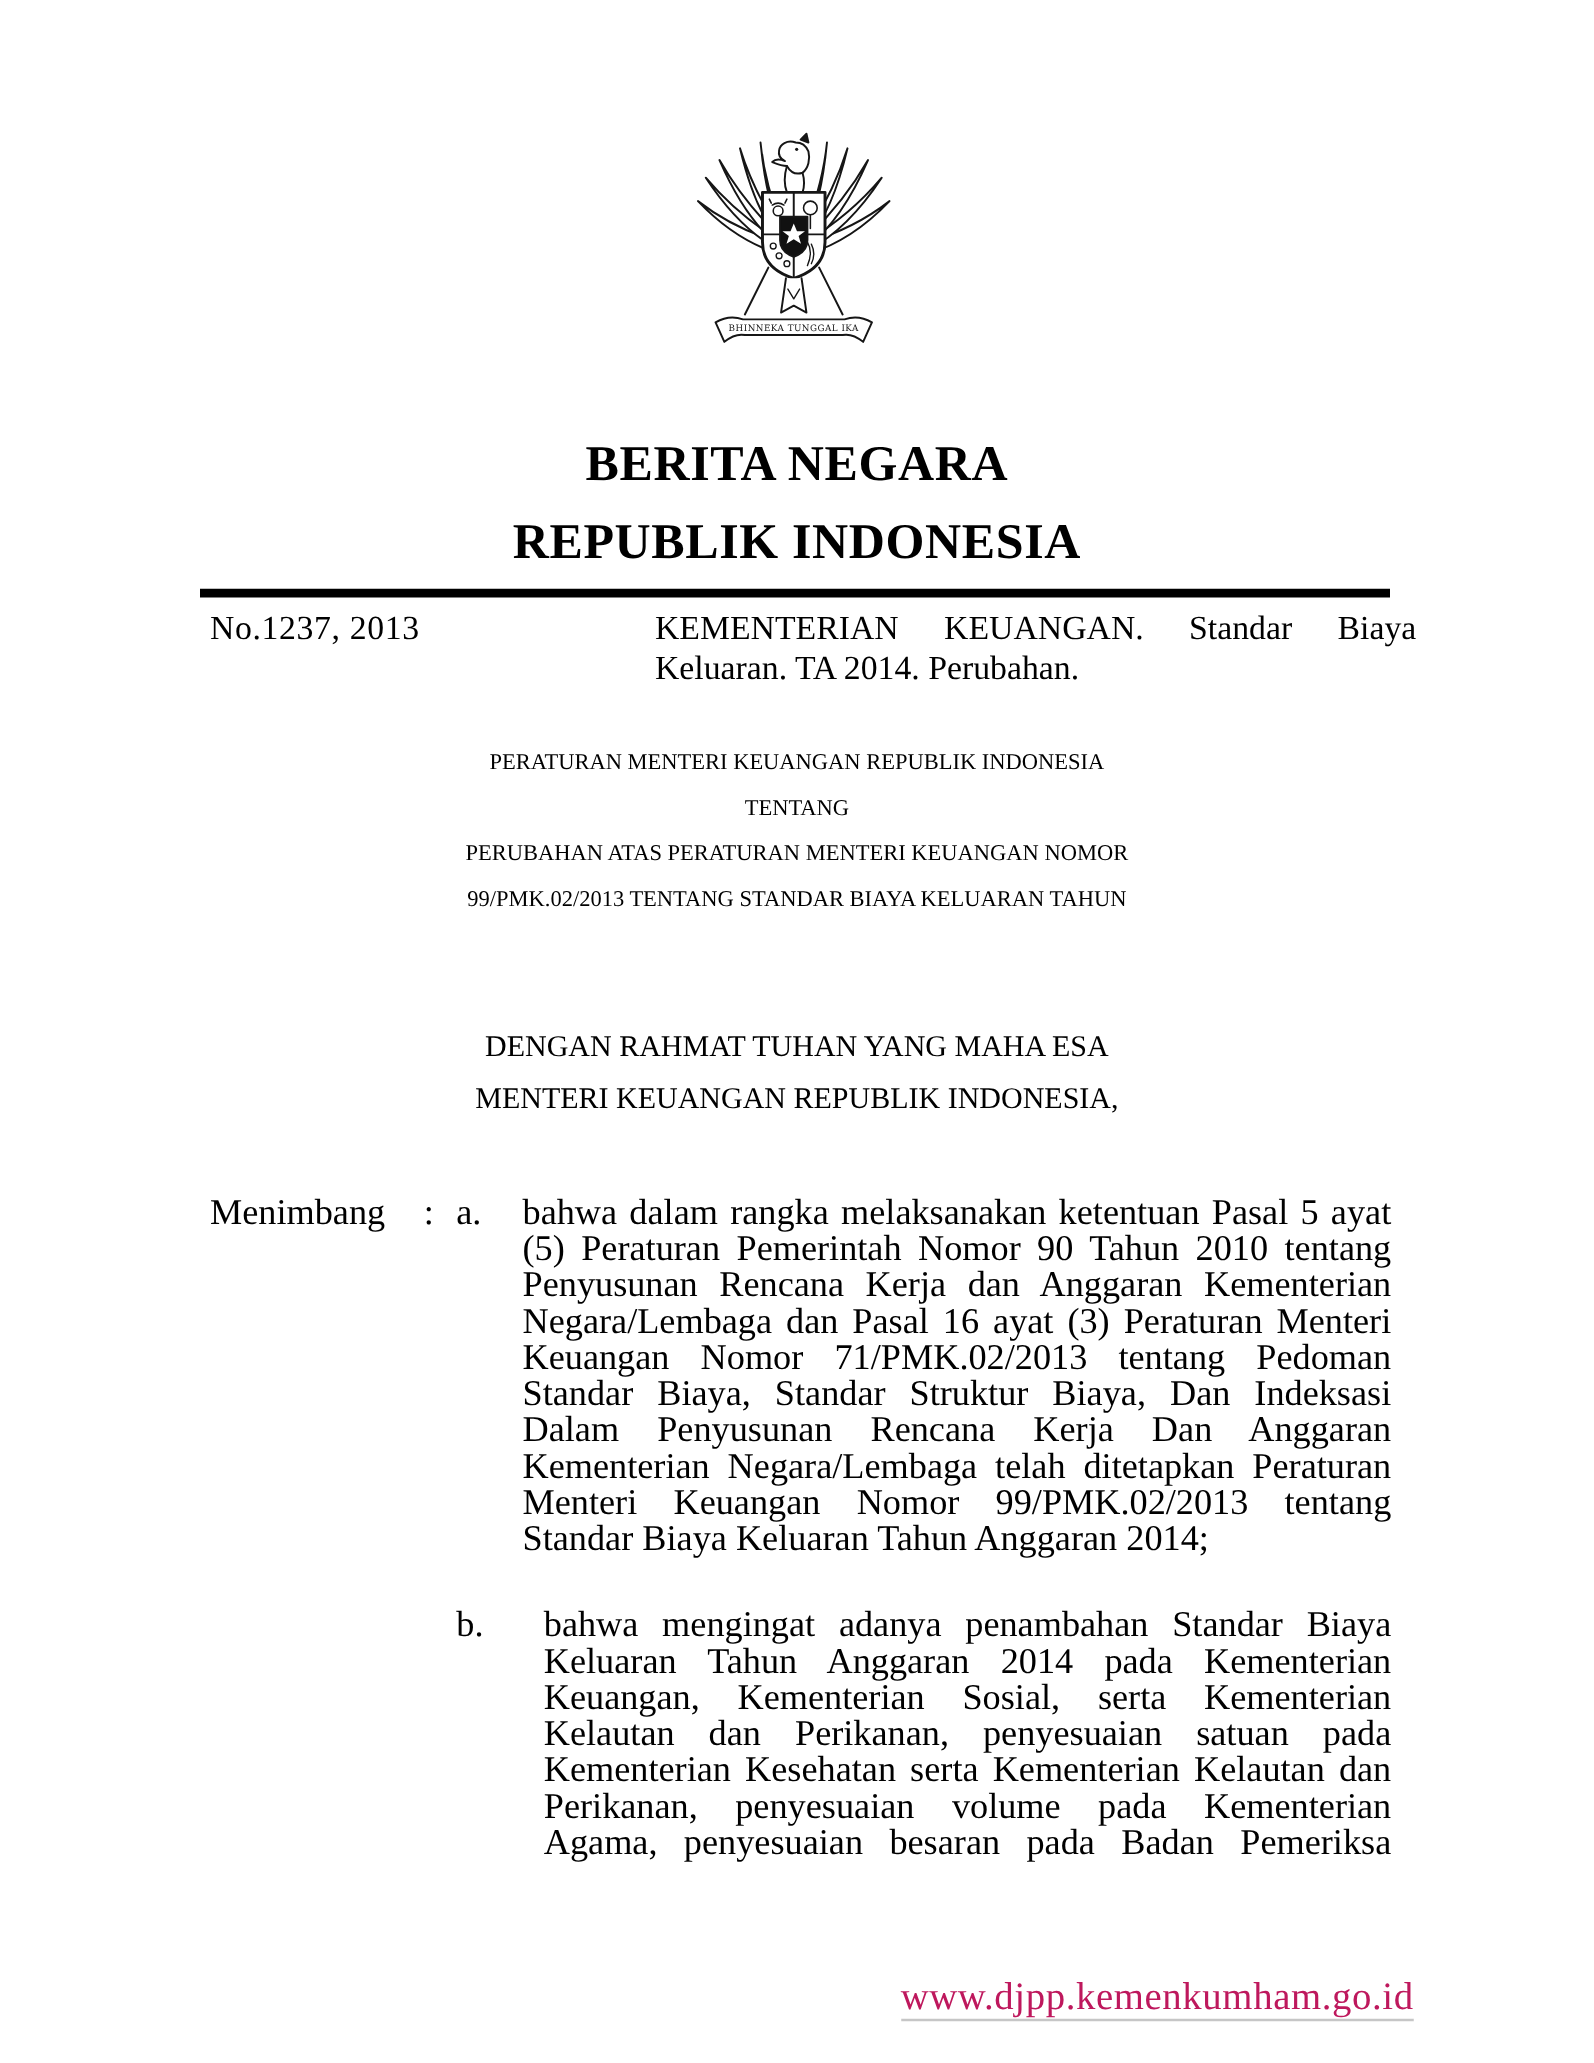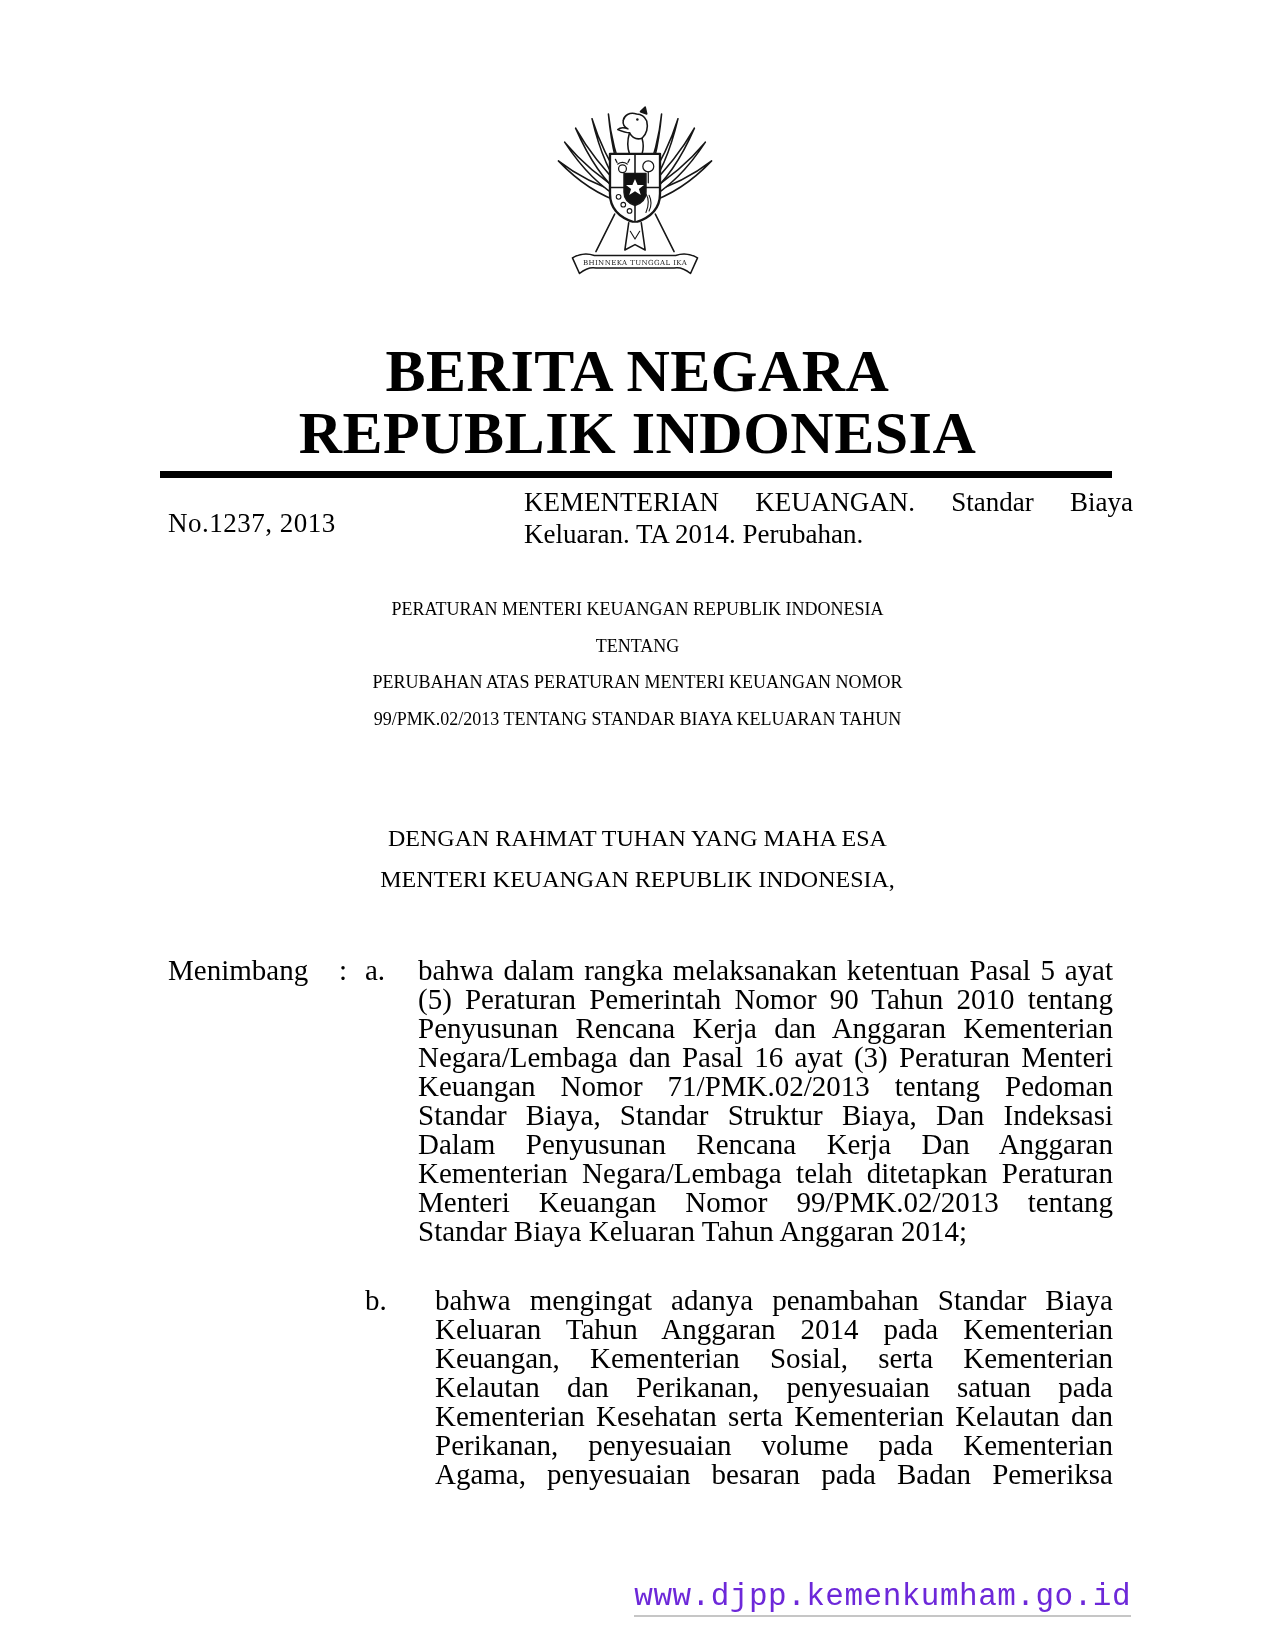--- a/index.html
+++ b/index.html
@@ -9,27 +9,27 @@
     background:#ffffff;
     font-family:"Liberation Serif",serif;
     color:#000;
     overflow:hidden;
   }
   
   .emblem{position:absolute;left:549px;top:104px;width:172px;height:192px;}
   
   .masthead{
     position:absolute;top:340px;left:163px;width:949px;
-    text-align:center;font-weight:bold;font-size:60px;line-height:62px;
+    text-align:center;font-weight:bold;font-size:40px;line-height:62px;
     letter-spacing:.5px;white-space:nowrap;
   }
   .masthead-rule{position:absolute;top:471px;left:160px;width:952px;height:7px;background:#000;}
   
   .gazette-row{position:absolute;top:486px;left:168px;width:945px;font-size:27px;line-height:32px;}
-  .gazette-no{position:absolute;left:0;top:0;white-space:nowrap;letter-spacing:.5px;margin-top:21px;}
+  .gazette-no{position:absolute;left:0;top:0;white-space:nowrap;letter-spacing:.5px;}
   .gazette-subject{position:absolute;left:356px;top:0;width:609px;text-align:justify;}
   
   .title-block{
     position:absolute;top:591px;left:163px;width:949px;
     text-align:center;font-size:18px;line-height:36.5px;
   }
   .invocation{
     position:absolute;top:818px;left:163px;width:949px;
     text-align:center;font-size:24px;line-height:41px;
   }
@@ -42,23 +42,23 @@
     row-gap:40px;
   }
   .c-label{white-space:nowrap;}
   .c-colon{text-align:left;}
   .c-marker{}
   .c-text{text-align:justify;}
   .c-text.justify-last{text-align-last:justify;margin-left:17px;}
   
   .watermark{
     position:absolute;top:1581px;right:42px;
-    font-family:Liberation Mono, monospace;
+    font-family:Liberation Serif, serif;
     font-size:31px;line-height:1;
-    color:#6d28d9;
+    color:#be185d;
     border-bottom:2px solid #c6c6c6;
     padding-bottom:3px;
     letter-spacing:.5px;
     white-space:nowrap;
   }
 </style>
 </head>
 <body>
 
 <div class="page">

